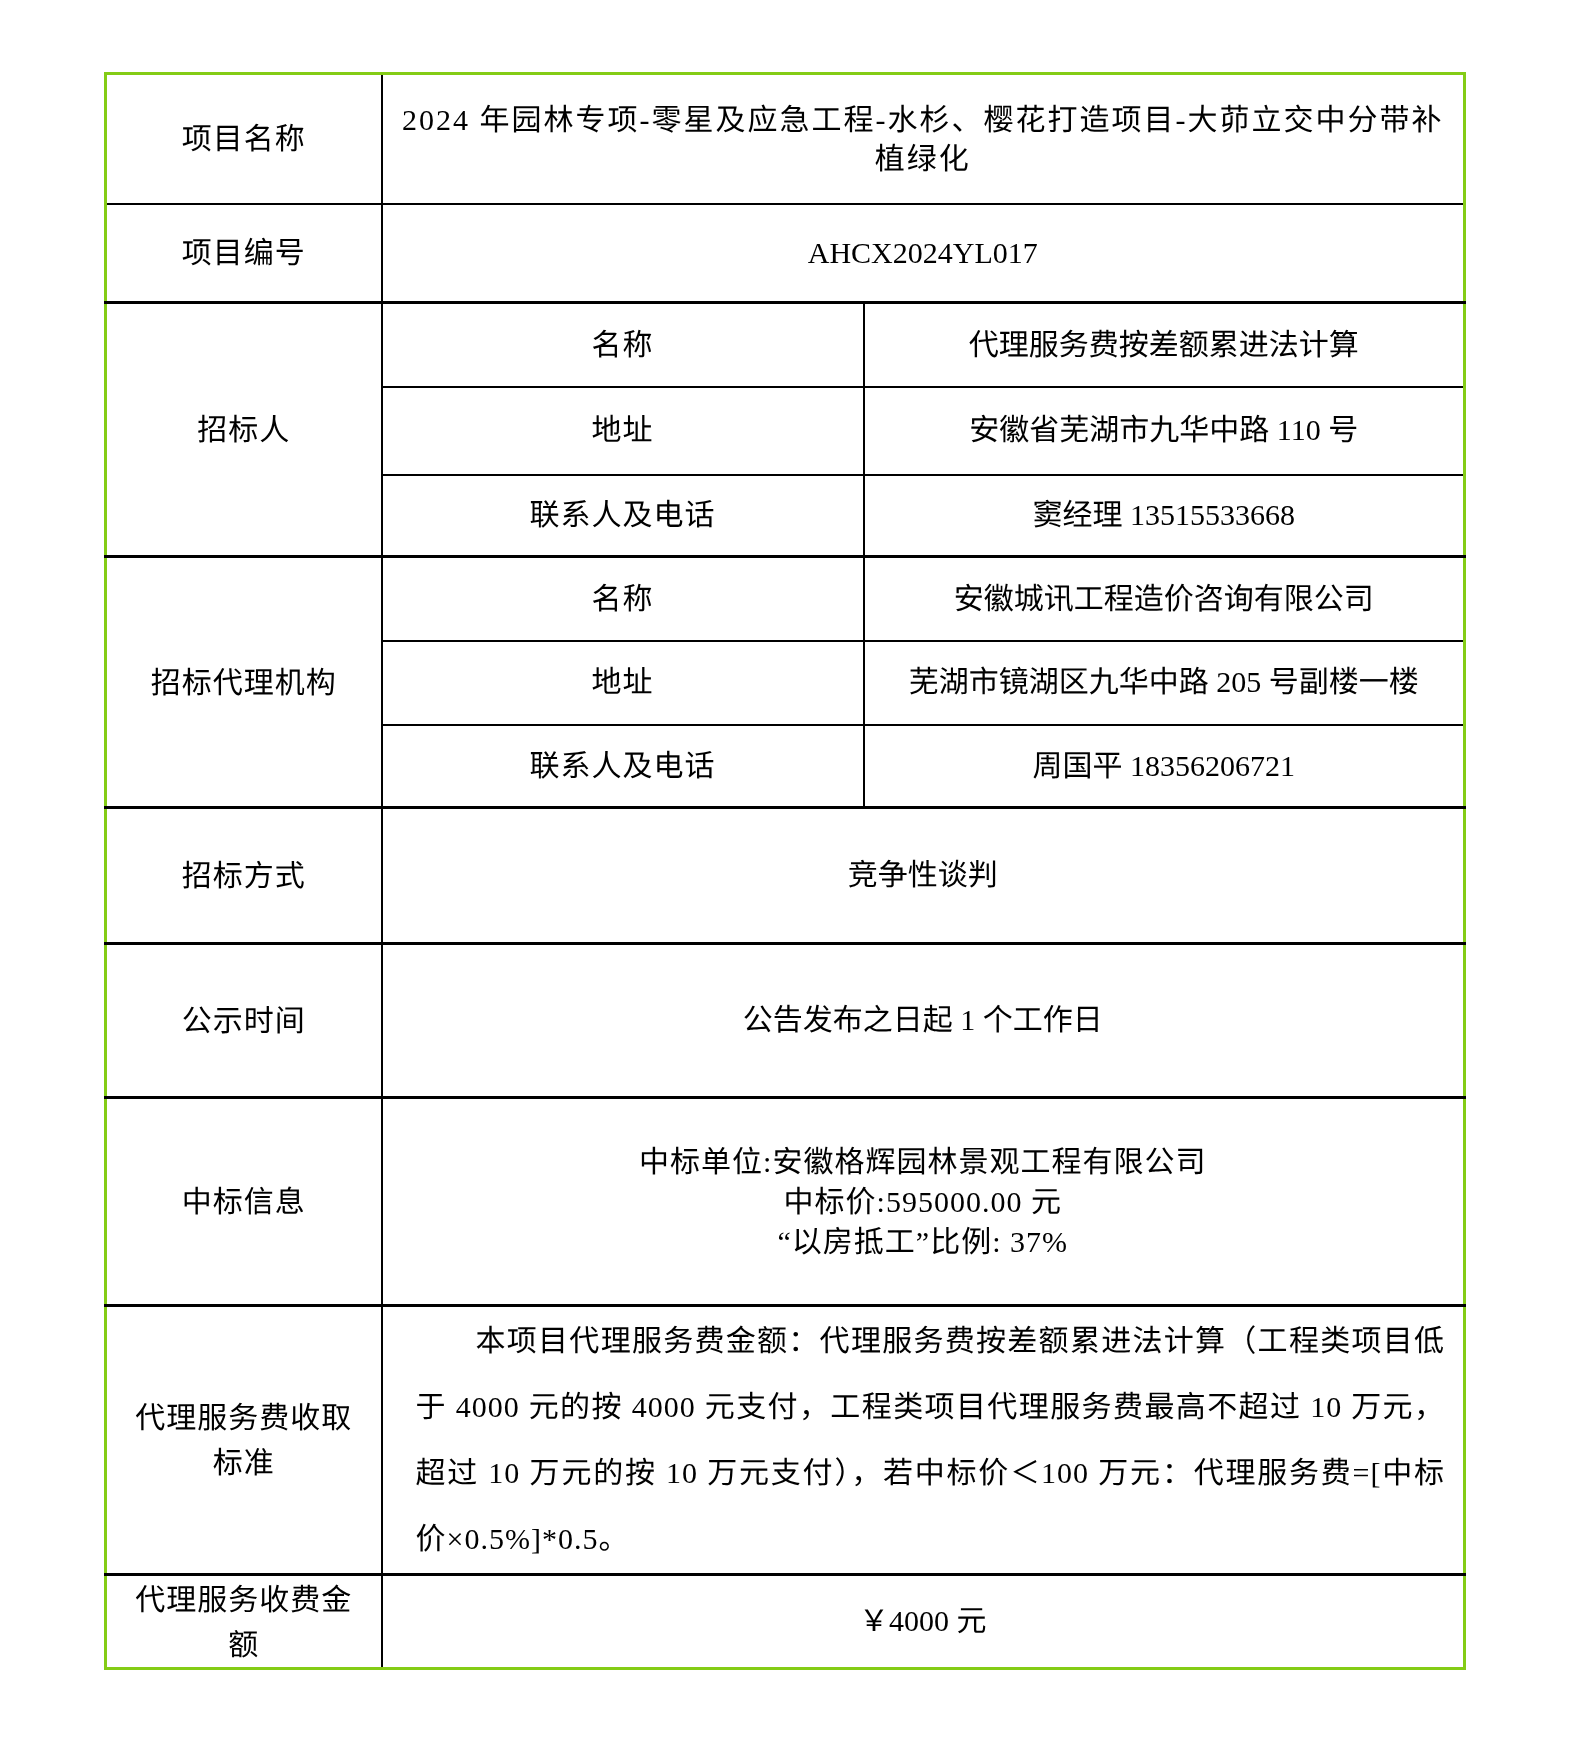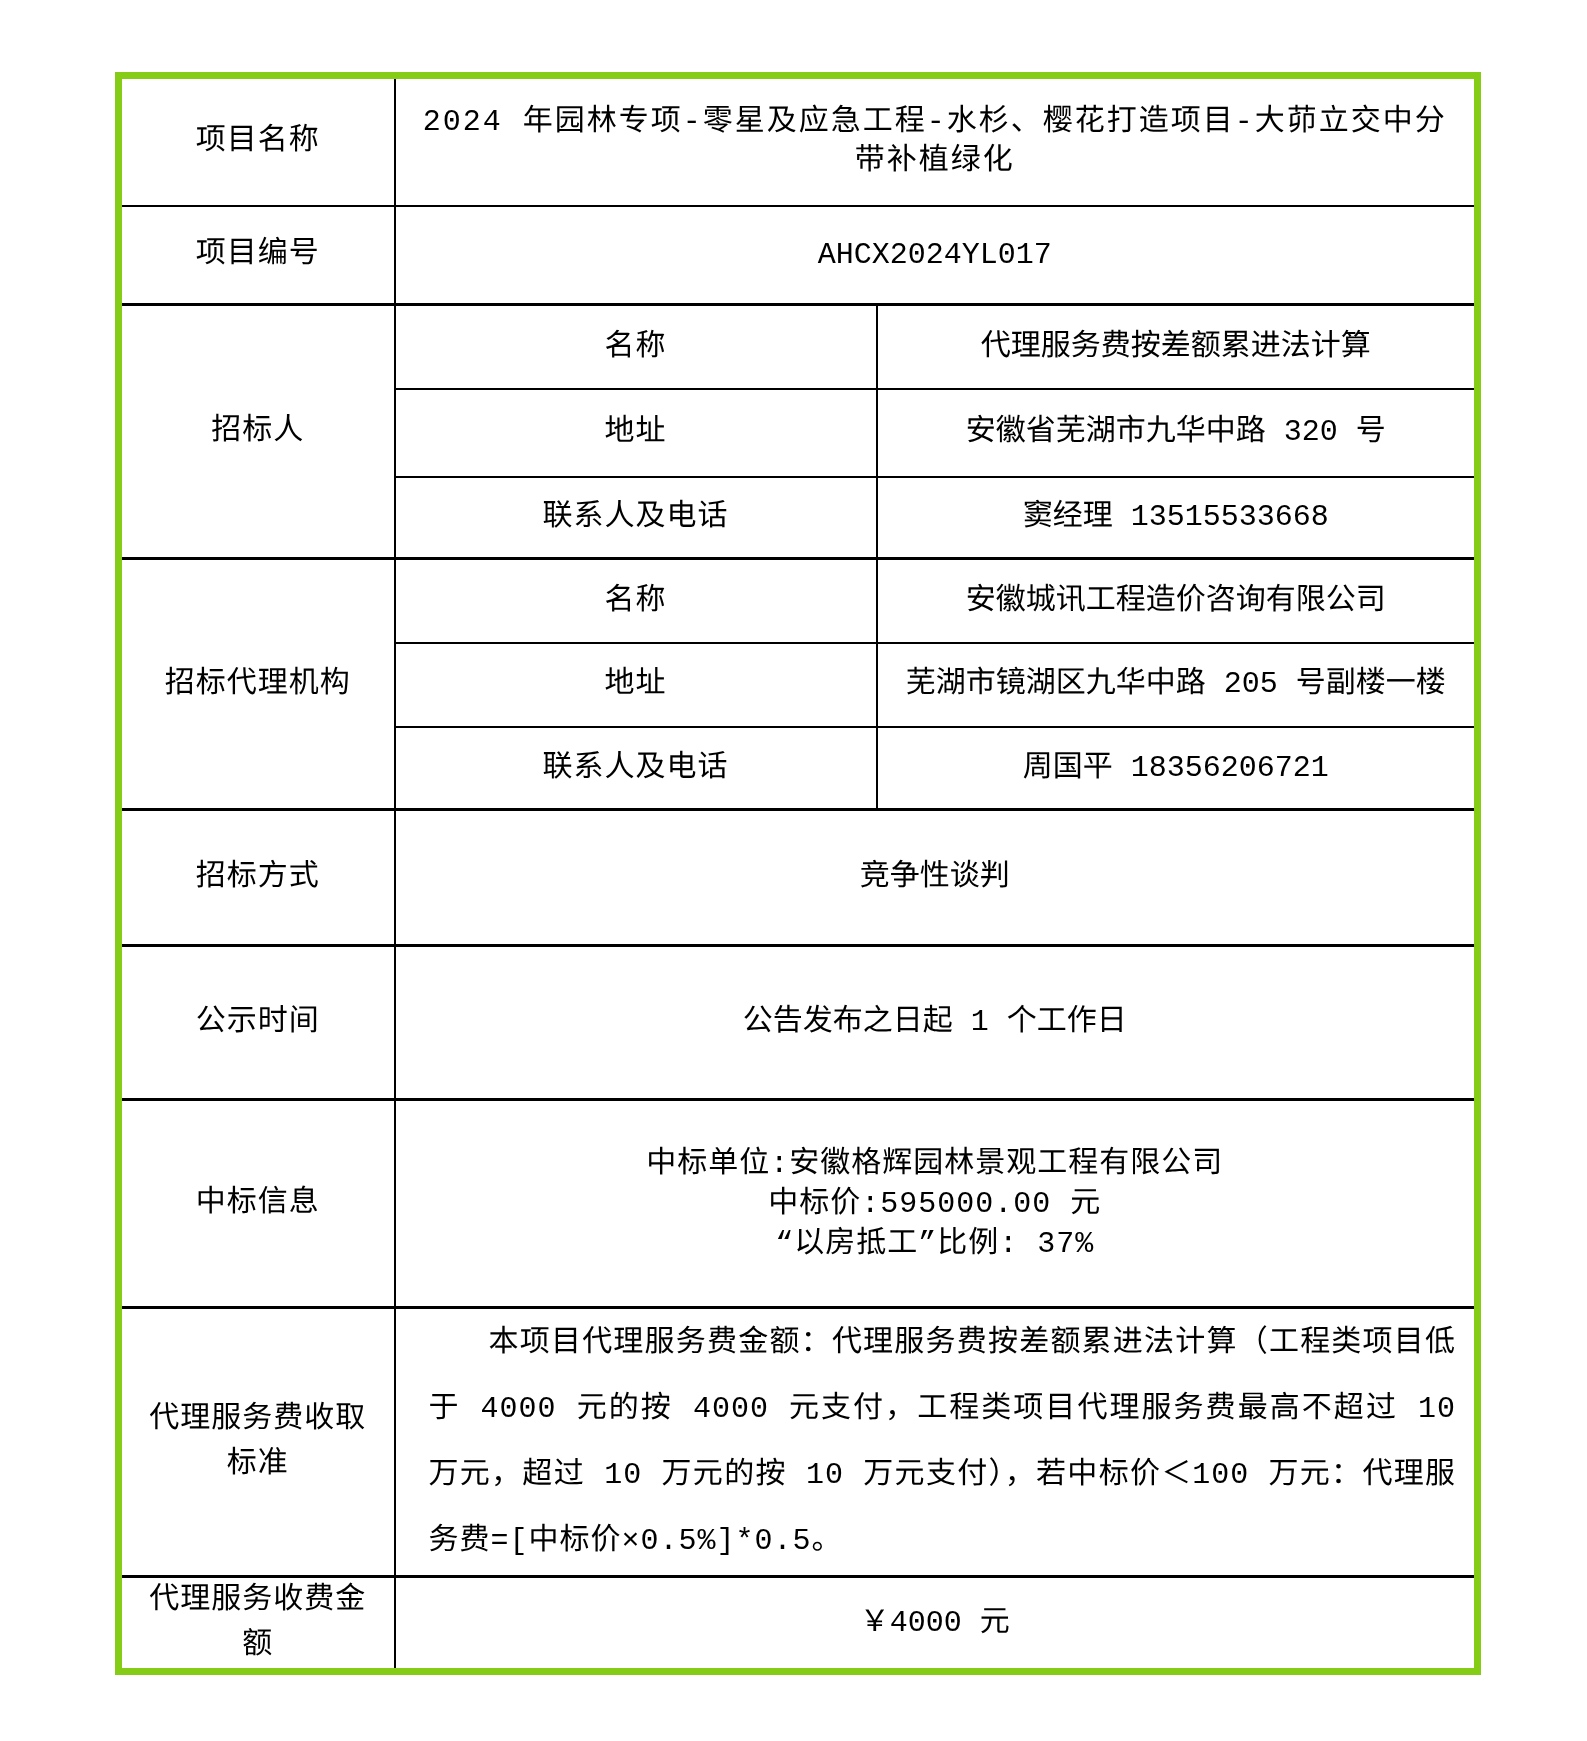--- a/index.html
+++ b/index.html
@@ -10,27 +10,26 @@
   body {
     width: 1587px;
     height: 1741px;
     position: relative;
     font-family: "Liberation Serif", "DejaVu Serif", serif;
     color: #000000;
     overflow: hidden;
   }
   table.doc-table {
     position: absolute;
-    left: 115px;
+    left: 104px;
     top: 72px;
     width: 1359px;
     border-collapse: collapse;
     table-layout: fixed;
-    border: 7px solid #84cc16;
-    font-family: Liberation Mono, monospace;
+    border: 3px solid #84cc16;
   }
   td {
     border: 2px solid #000000;
     vertical-align: middle;
     text-align: center;
     font-size: 30px;
     line-height: 1.35;
     padding: 0 26px;
     overflow: hidden;
     word-break: break-word;
@@ -87,21 +86,21 @@
     <td colspan="2">AHCX2024YL017</td>
   </tr>
 
   <tr class="section" style="height:84px">
     <td rowspan="3" class="label-col">招标人</td>
     <td class="sub-label">名称</td>
     <td>代理服务费按差额累进法计算</td>
   </tr>
   <tr style="height:88px">
     <td class="sub-label">地址</td>
-    <td>安徽省芜湖市九华中路 320 号</td>
+    <td>安徽省芜湖市九华中路 110 号</td>
   </tr>
   <tr style="height:82px">
     <td class="sub-label">联系人及电话</td>
     <td>窦经理 13515533668</td>
   </tr>
 
   <tr class="section" style="height:84px">
     <td rowspan="3" class="label-col">招标代理机构</td>
     <td class="sub-label">名称</td>
     <td>安徽城讯工程造价咨询有限公司</td>

